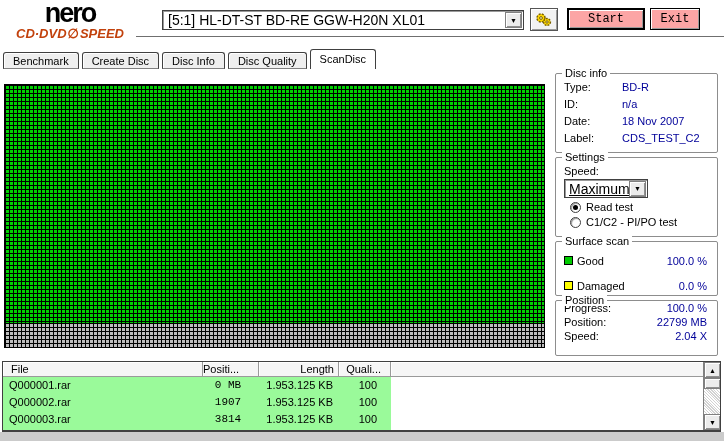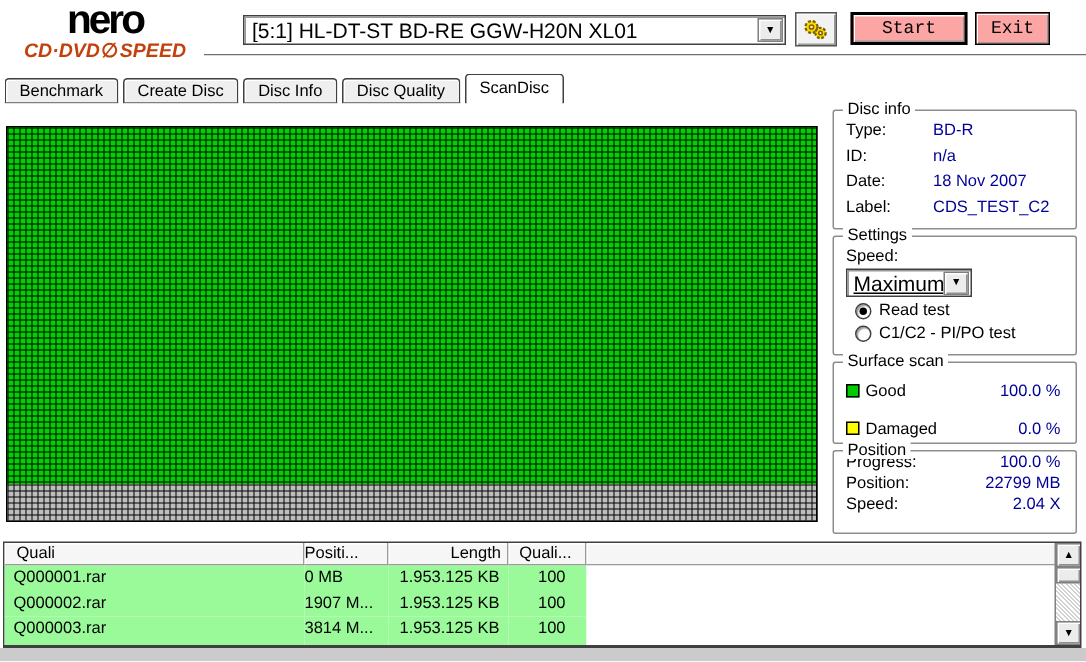--- a/index.html
+++ b/index.html
@@ -84,21 +84,21 @@
   .th { background:#f6f6f6; border-right:1px solid #9a9a9a; border-bottom:1px solid #9a9a9a;
         box-shadow:inset 1px 1px 0 #fff; font-size:11px; line-height:14px; color:#000; }
   .th-file { width:200px; padding-left:8px; }
   .th-pos { width:56px; text-align:left; padding-right:4px; }
   .th-len { width:80px; text-align:right; padding-right:4px; }
   .th-qual { width:52px; text-align:right; padding-right:9px; }
   .th-rest { flex:1; border-right:none; }
   .tr { display:flex; height:17px; font-size:11px; line-height:17px; color:#000; }
   .td { background:#9afa9a; }
   .td-file { width:200px; padding-left:6px; }
-  .td-pos { width:56px; text-align:left; padding-right:6px; }
+  .td-pos { width:56px; text-align:center; padding-right:6px;font-family:Liberation Mono, monospace; }
   .td-len { width:80px; text-align:right; padding-right:6px; }
   .td-qual { width:52px; text-align:right; padding-right:14px; }
   .td-rest { flex:1; background:#fff; }
 
   .vscroll { position:absolute; right:0; top:0; width:17px; height:100%;
              background:repeating-linear-gradient(45deg,#ffffff 0 1px,#d2d2d2 1px 2px); border-left:1px solid #808080; }
   .sb-btn { position:absolute; left:0; width:17px; height:16px; background:#ececec; border:1px solid #808080;
             box-shadow:inset 1px 1px 0 #fff, inset -1px -1px 0 #909090; font-size:7px; color:#000;
             display:flex; align-items:center; justify-content:center; }
   .sb-up { top:0; }
@@ -223,21 +223,21 @@
         <span class="pos-value">22799 MB</span>
       </div>
     <div class="pos-row">
         <span class="pos-label">Speed:</span>
         <span class="pos-value">2.04 X</span>
       </div>
   </div>
 
   <div class="filetable">
     <div class="thead">
-      <div class="th th-file">Quali</div>
+      <div class="th th-file">File</div>
       <div class="th th-pos">Positi...</div>
       <div class="th th-len">Length</div>
       <div class="th th-qual">Quali...</div>
       <div class="th th-rest"></div>
     </div>
     <div class="tr">
       <div class="td td-file">Q000001.rar</div>
       <div class="td td-pos">0 MB</div>
       <div class="td td-len">1.953.125 KB</div>
       <div class="td td-qual">100</div>

